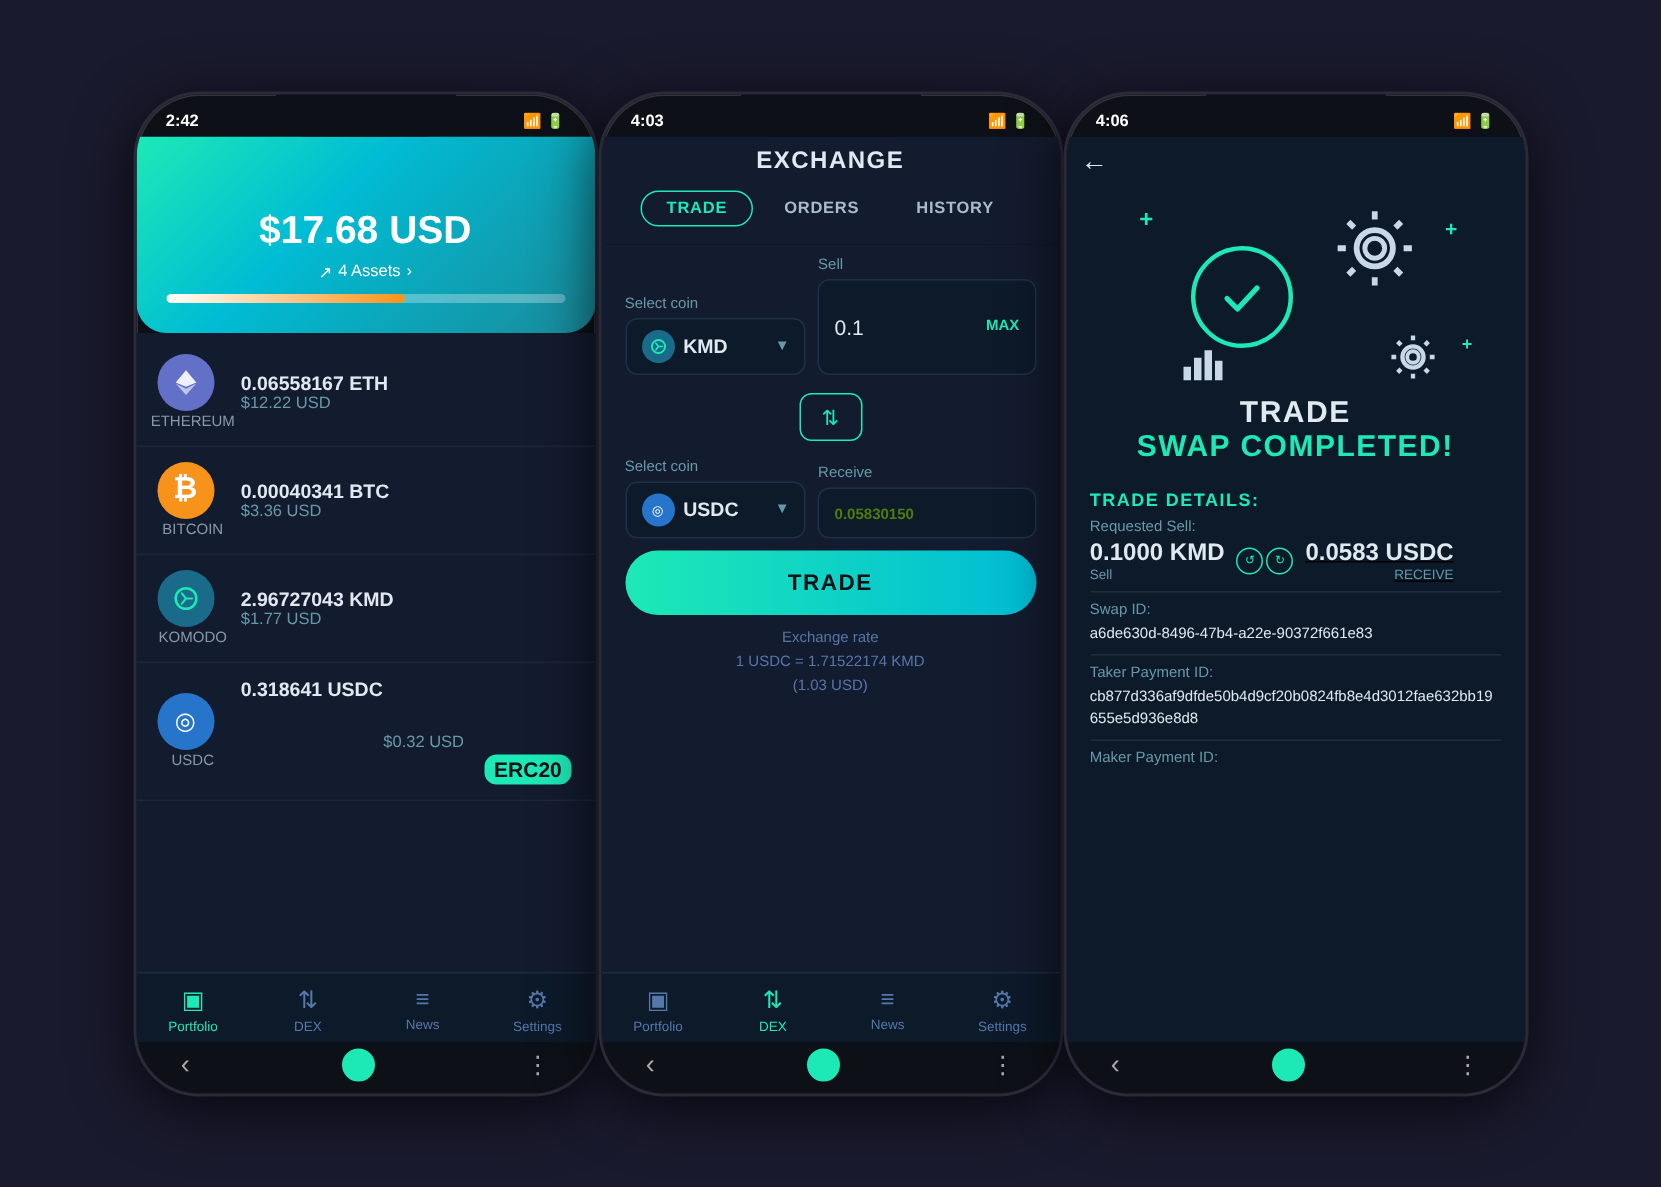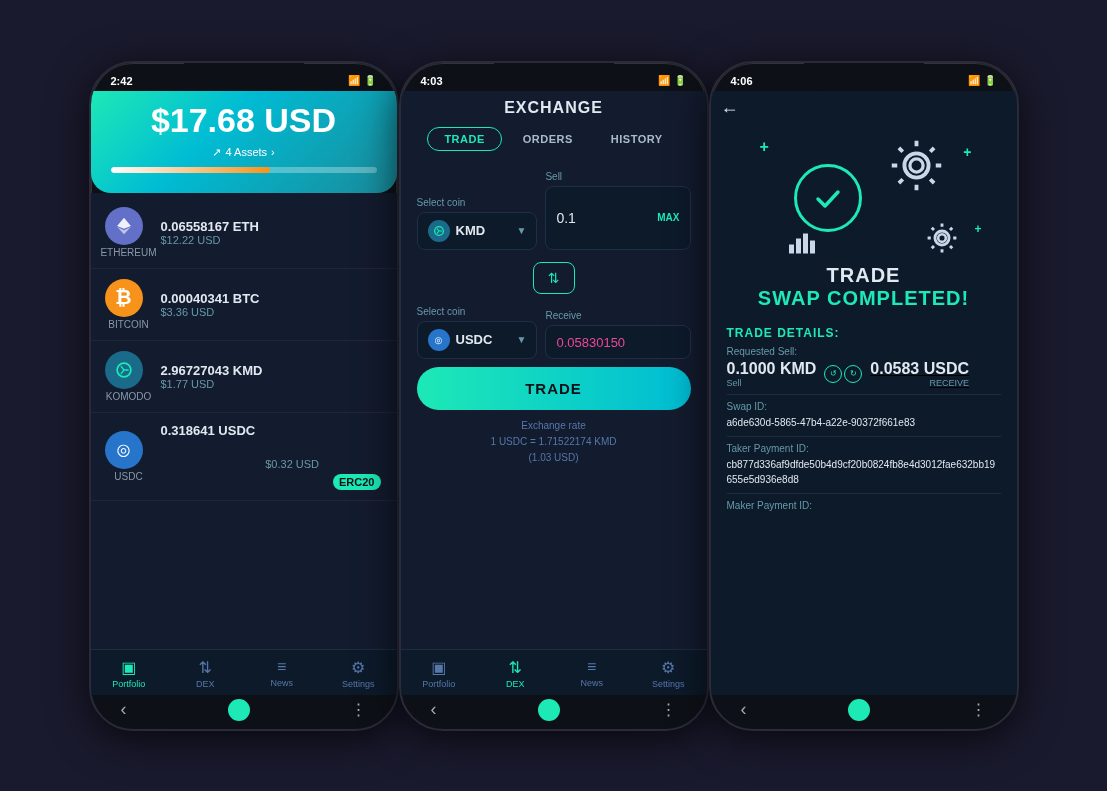--- a/index.html
+++ b/index.html
@@ -62,24 +62,25 @@
     }
 
     
     .phone1 .portfolio-header {
       background: linear-gradient(135deg, #1de9b6 0%, #00bcd4 40%, #1a8a9a 100%);
       padding: 10px 20px 20px 20px;
       text-align: center;
       border-radius: 0 0 20px 20px;
     }
     .phone1 .portfolio-amount {
-      font-size: 34px;
+      font-size: 26px;
       font-weight: bold;
       color: #fff;
       margin-bottom: 6px;
+      margin-top: 37px;
     }
     .phone1 .assets-link {
       color: #fff;
       font-size: 11px;
       display: flex;
       align-items: center;
       justify-content: center;
       gap: 4px;
       margin-bottom: 8px;
     }
@@ -142,21 +143,21 @@
       color: #e0e8f0;
       font-weight: bold;
     }
     .asset-usd {
       font-size: 11px;
       color: #6699aa;
     }
     .erc20-badge {
       background: #1de9b6;
       color: #0d1117;
-      font-size: 11px;
+      font-size: 14px;
       font-weight: bold;
       padding: 2px 6px;
       border-radius: 8px;
       margin-left: 8px;
       margin-top: 36px;
     }
     .phone-bottom-nav {
       display: flex;
       justify-content: space-around;
       align-items: center;
@@ -315,22 +316,23 @@
       justify-content: center;
       cursor: pointer;
     }
     .receive-input-wrap {
       background: #0d1a2a;
       border: 1px solid #1e3048;
       border-radius: 8px;
       padding: 7px 10px;
     }
     .receive-value {
-      font-size: 13px;
-      color: #ec4899;
+      font-size: 10px;
+      color: #4d7c0f;
+      font-weight: bold;
     }
     .trade-button {
       background: linear-gradient(90deg, #1de9b6, #00bcd4);
       border: none;
       border-radius: 25px;
       color: #0d1117;
       font-size: 15px;
       font-weight: bold;
       padding: 13px;
       cursor: pointer;
@@ -739,21 +741,21 @@
               <div class="swap-arrow">↺</div>
               <div class="swap-arrow">↻</div>
             </div>
             <div class="detail-receive-col">
               <div class="detail-amount">0.0583 USDC</div>
               <div class="detail-sub">RECEIVE</div>
             </div>
           </div>
           <hr class="detail-divider">
           <div class="detail-label">Swap ID:</div>
-          <div class="detail-hash">a6de630d-5865-47b4-a22e-90372f661e83</div>
+          <div class="detail-hash">a6de630d-8496-47b4-a22e-90372f661e83</div>
           <hr class="detail-divider">
           <div class="detail-label">Taker Payment ID:</div>
           <div class="detail-hash">cb877d336af9dfde50b4d9cf20b0824fb8e4d3012fae632bb19655e5d936e8d8</div>
           <hr class="detail-divider">
           <div class="detail-label">Maker Payment ID:</div>
         </div>
       </div>
       <div class="phone-home-bar">
         <span class="home-btn">‹</span>
         <div class="home-circle"></div>

